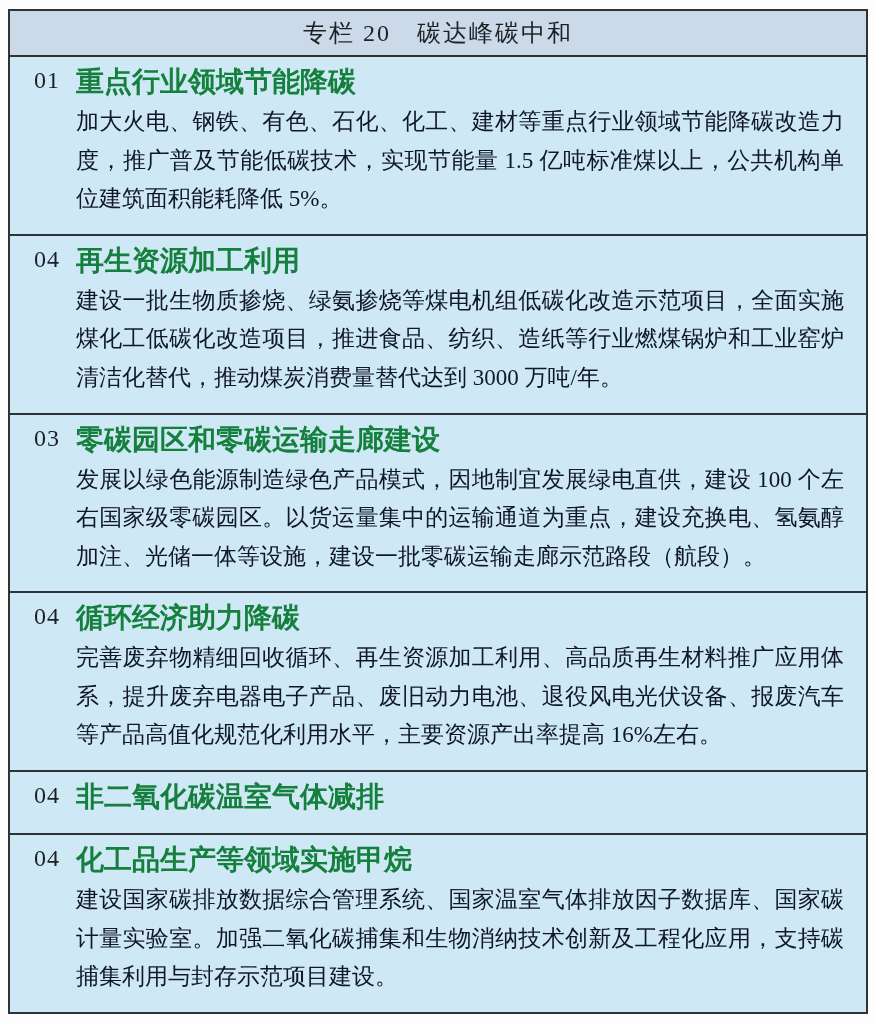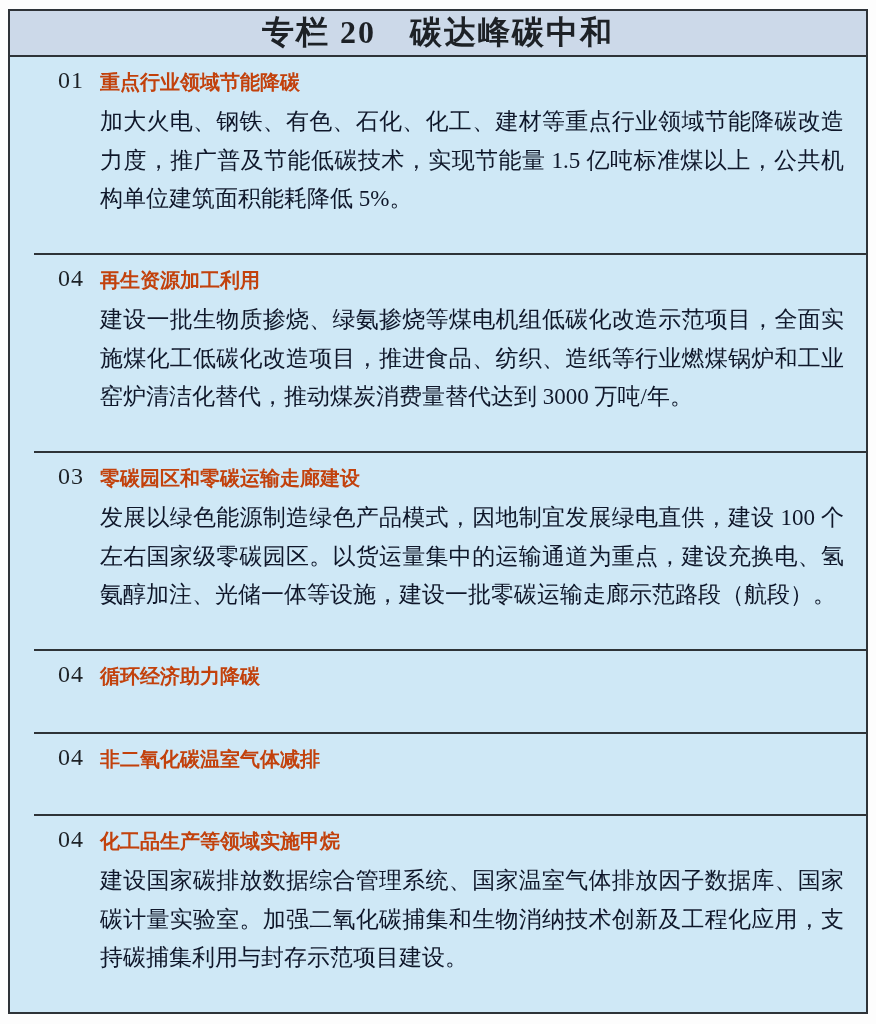--- a/index.html
+++ b/index.html
@@ -23,49 +23,48 @@
   .title-bar{
     background:#ccd9e9;
     height:44px;
     flex:0 0 auto;
     display:flex;
     align-items:center;
     justify-content:center;
     border-bottom:2px solid #2e3338;
   }
   .title-text{
-    font-size:32px;
-    font-weight:bold;
+    font-size:24px;
+    font-weight:normal;
     color:#1d2126;
     letter-spacing:2px;
   }
   .section{
     flex:1 1 auto;
     position:relative;
     padding:8px 22px 8px 66px;
     background:#cfe8f6;
     box-sizing:border-box;
-    margin-left:24px;
   }
   .section + .section{
     border-top:2px solid #2e3338;
   }
   .sec-num{
     position:absolute;
     left:24px;
     top:10px;
     font-size:24px;
     color:#1d2126;
     font-weight:normal;
     letter-spacing:1px;
   }
   .sec-heading{
-    font-size:20px;
+    font-size:28px;
     font-weight:bold;
-    color:#c2410c;
+    color:#15803d;
     line-height:34px;
     margin:0 0 4px 0;
   }
   .sec-body{
     font-size:23px;
     color:#0f172a;
     line-height:38.5px;
     margin:0;
     text-align:justify;
     text-justify:inter-ideograph;
@@ -94,20 +93,21 @@
 
   <div class="section">
     <span class="sec-num">03</span>
     <h3 class="sec-heading">零碳园区和零碳运输走廊建设</h3>
     <p class="sec-body">发展以绿色能源制造绿色产品模式，因地制宜发展绿电直供，建设 100 个左右国家级零碳园区。以货运量集中的运输通道为重点，建设充换电、氢氨醇加注、光储一体等设施，建设一批零碳运输走廊示范路段（航段）。</p>
   </div>
 
   <div class="section">
     <span class="sec-num">04</span>
     <h3 class="sec-heading">循环经济助力降碳</h3>
+    <p class="sec-body">完善废弃物精细回收循环、再生资源加工利用、高品质再生材料推广应用体系，提升废弃电器电子产品、废旧动力电池、退役风电光伏设备、报废汽车等产品高值化规范化利用水平，主要资源产出率提高 16%左右。</p>
   </div>
 
   <div class="section">
     <span class="sec-num">04</span>
     <h3 class="sec-heading">非二氧化碳温室气体减排</h3>
   </div>
 
   <div class="section">
     <span class="sec-num">04</span>
     <h3 class="sec-heading">化工品生产等领域实施甲烷</h3>

